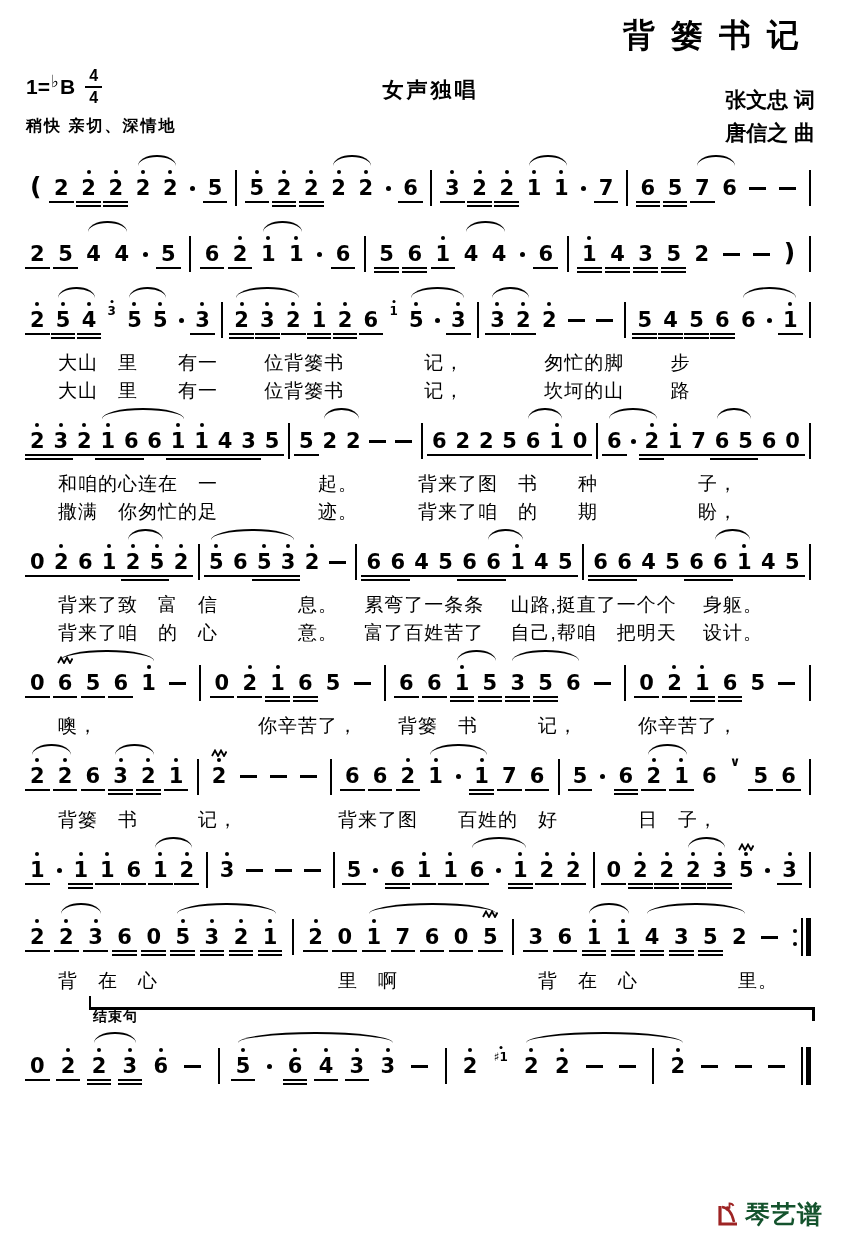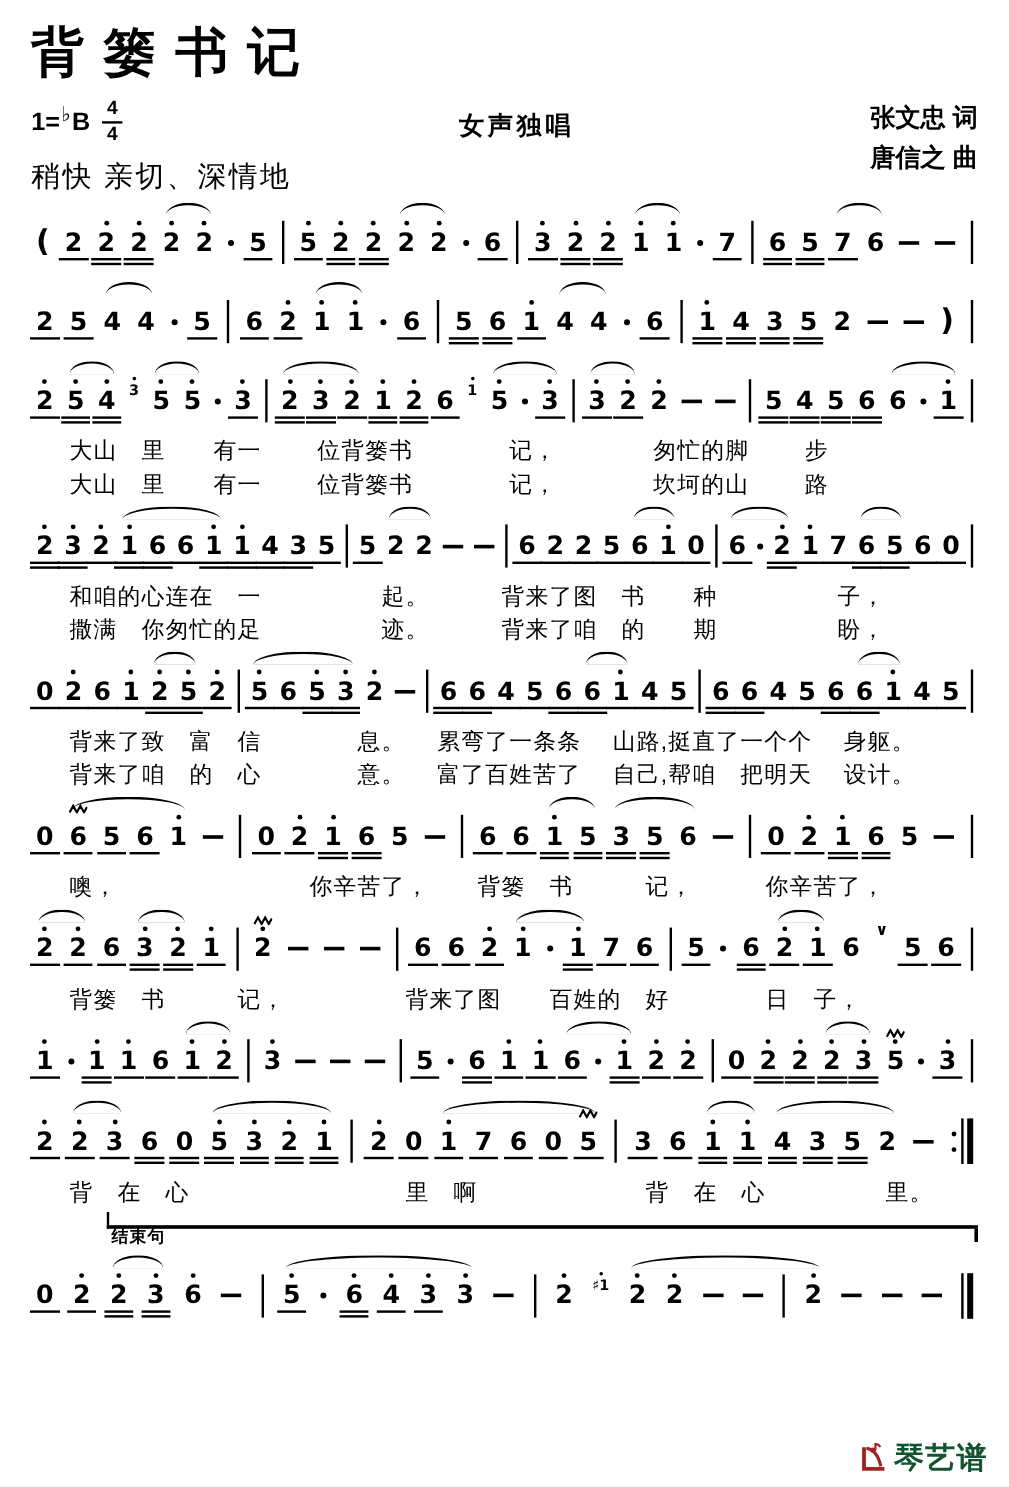--- a/index.html
+++ b/index.html
@@ -3,33 +3,33 @@
 <meta charset="utf-8">
 <style>
   html,body{margin:0;padding:0;background:#e8e8e8;}
   .page{
     width:841px;height:1239px;margin:0 auto;background:#ffffff;
     box-sizing:border-box;padding:8px 26px 0 26px;position:relative;overflow:hidden;
     font-family:"Liberation Sans","DejaVu Sans",sans-serif;color:#000;
   }
   
   .title{
-    text-align:left;font-size:44px;font-weight:900;letter-spacing:16px;
+    text-align:right;font-size:32px;font-weight:900;letter-spacing:16px;
     margin:6px 0 10px 0;font-family:"DejaVu Sans",sans-serif;
   }
   .meta{display:flex;align-items:flex-start;justify-content:space-between;font-weight:bold;}
   .meta-left{width:230px;font-size:20px;}
   .meta-center{flex:1;text-align:center;font-size:21px;letter-spacing:3px;padding-top:8px;}
-  .meta-right{width:210px;text-align:right;font-size:21px;line-height:1.55;}
+  .meta-right{width:210px;text-align:right;font-size:21px;line-height:1.55;margin-top:16px;}
   .keysig{display:inline-flex;align-items:center;font-size:21px;font-weight:bold;}
   .flat{font-size:17px;transform:translateY(-6px);margin:0 1px;}
   .meter{display:inline-flex;flex-direction:column;align-items:center;font-size:16px;line-height:1;margin-left:10px;font-weight:bold;}
   .meter .num{border-bottom:2px solid #000;padding:0 4px 2px 4px;}
   .meter .den{padding-top:2px;}
-  .tempo{font-size:24px;font-weight:normal;margin-top:10px;letter-spacing:2px;}
+  .tempo{font-size:16px;font-weight:bold;margin-top:10px;letter-spacing:2px;}
   
   #systems{margin-top:4px;}
   .system{margin-bottom:2px;}
   .notes-row{
     position:relative;display:flex;align-items:center;justify-content:space-between;
     padding:17px 4px 11px 4px;font-family:"DejaVu Sans",sans-serif;
   }
   .note{position:relative;display:inline-block;font-size:21px;font-weight:bold;line-height:1;text-align:center;}
   .note .od{position:absolute;top:-8px;left:50%;transform:translateX(-50%);width:4px;height:4px;border-radius:50%;background:#000;}
   .note .ul{position:absolute;left:-5px;right:-5px;height:2px;background:#000;}

